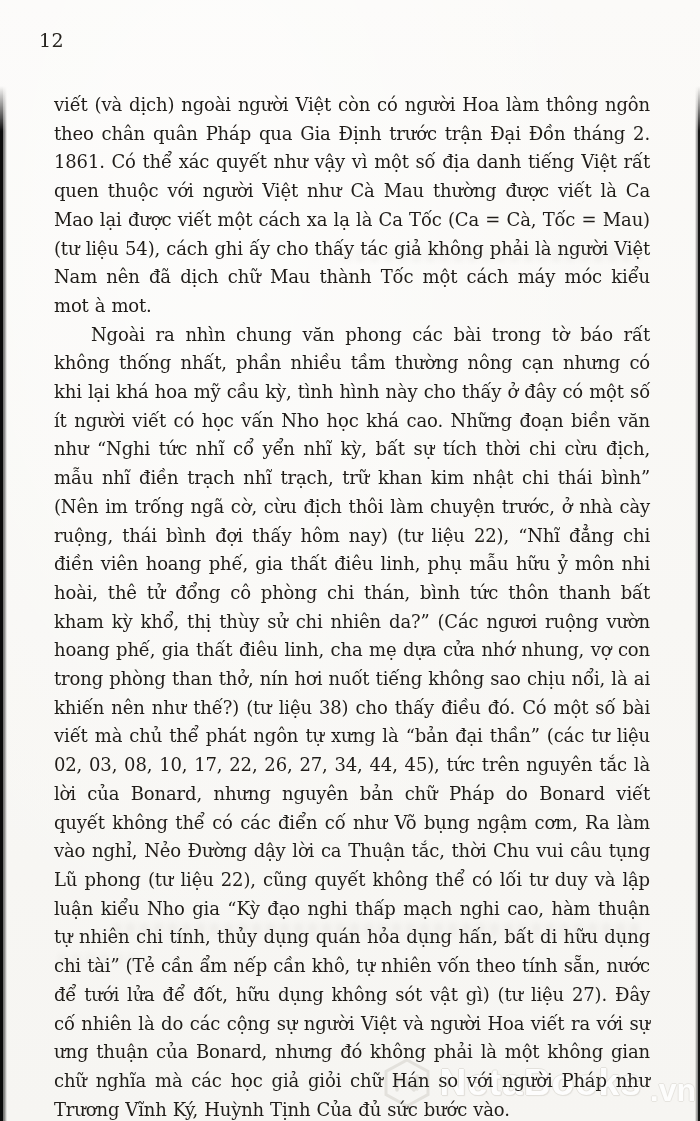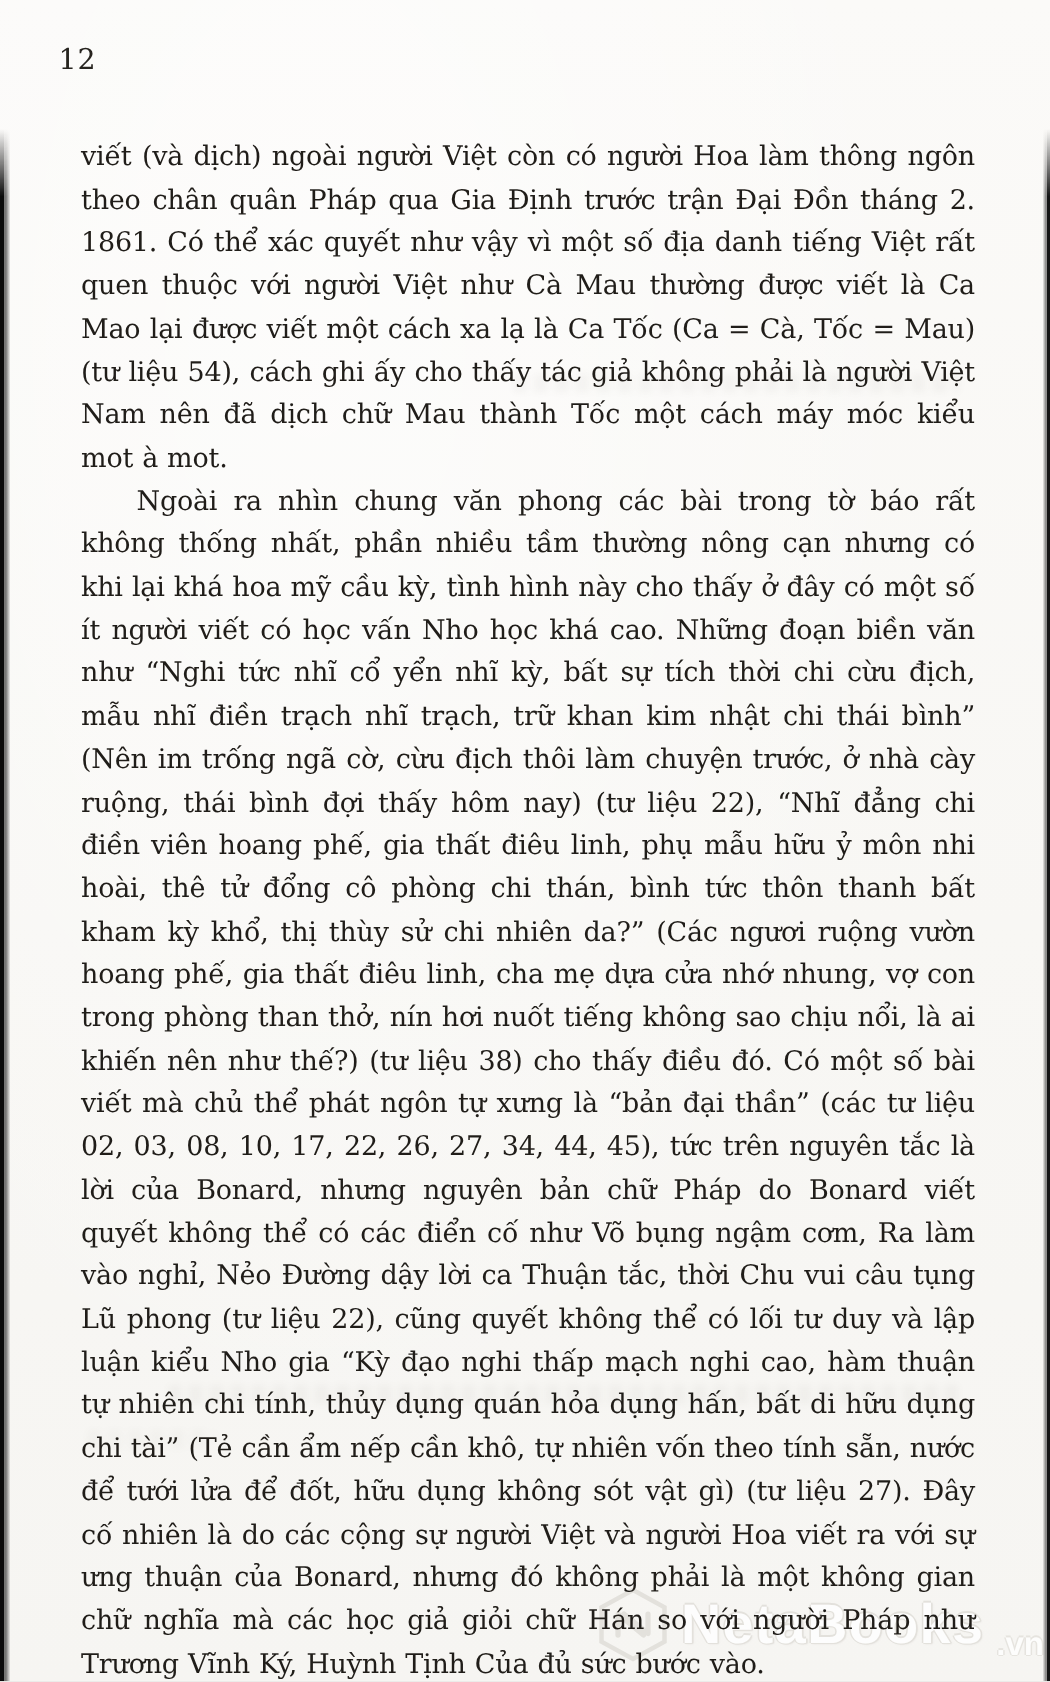--- a/index.html
+++ b/index.html
@@ -55,21 +55,21 @@
   .wm-logo{width:52px;height:52px;display:block;}
   .wm-text{
     font-size:37px;font-weight:bold;letter-spacing:1px;
     color:rgba(255,255,255,.92);
     text-shadow:
       0 0 0 #e6e4df,
       1px 0 0 #e3e1dc,-1px 0 0 #e3e1dc,0 1px 0 #e3e1dc,0 -1px 0 #e3e1dc,
       1px 1px 1px rgba(180,176,168,.35);
   }
   .wm-suffix{
-    font-size:22px;font-weight:bold;margin-left:2px;align-self:flex-end;
+    font-size:32px;font-weight:bold;margin-left:2px;align-self:flex-end;
     color:rgba(255,255,255,.9);
     text-shadow:1px 0 0 #e6e4df,-1px 0 0 #e6e4df,0 1px 0 #e6e4df,0 -1px 0 #e6e4df;
   }
 </style>
 </head>
 <body>
 
 <div class="scan-page">
 
   <div class="edge-left"></div>

